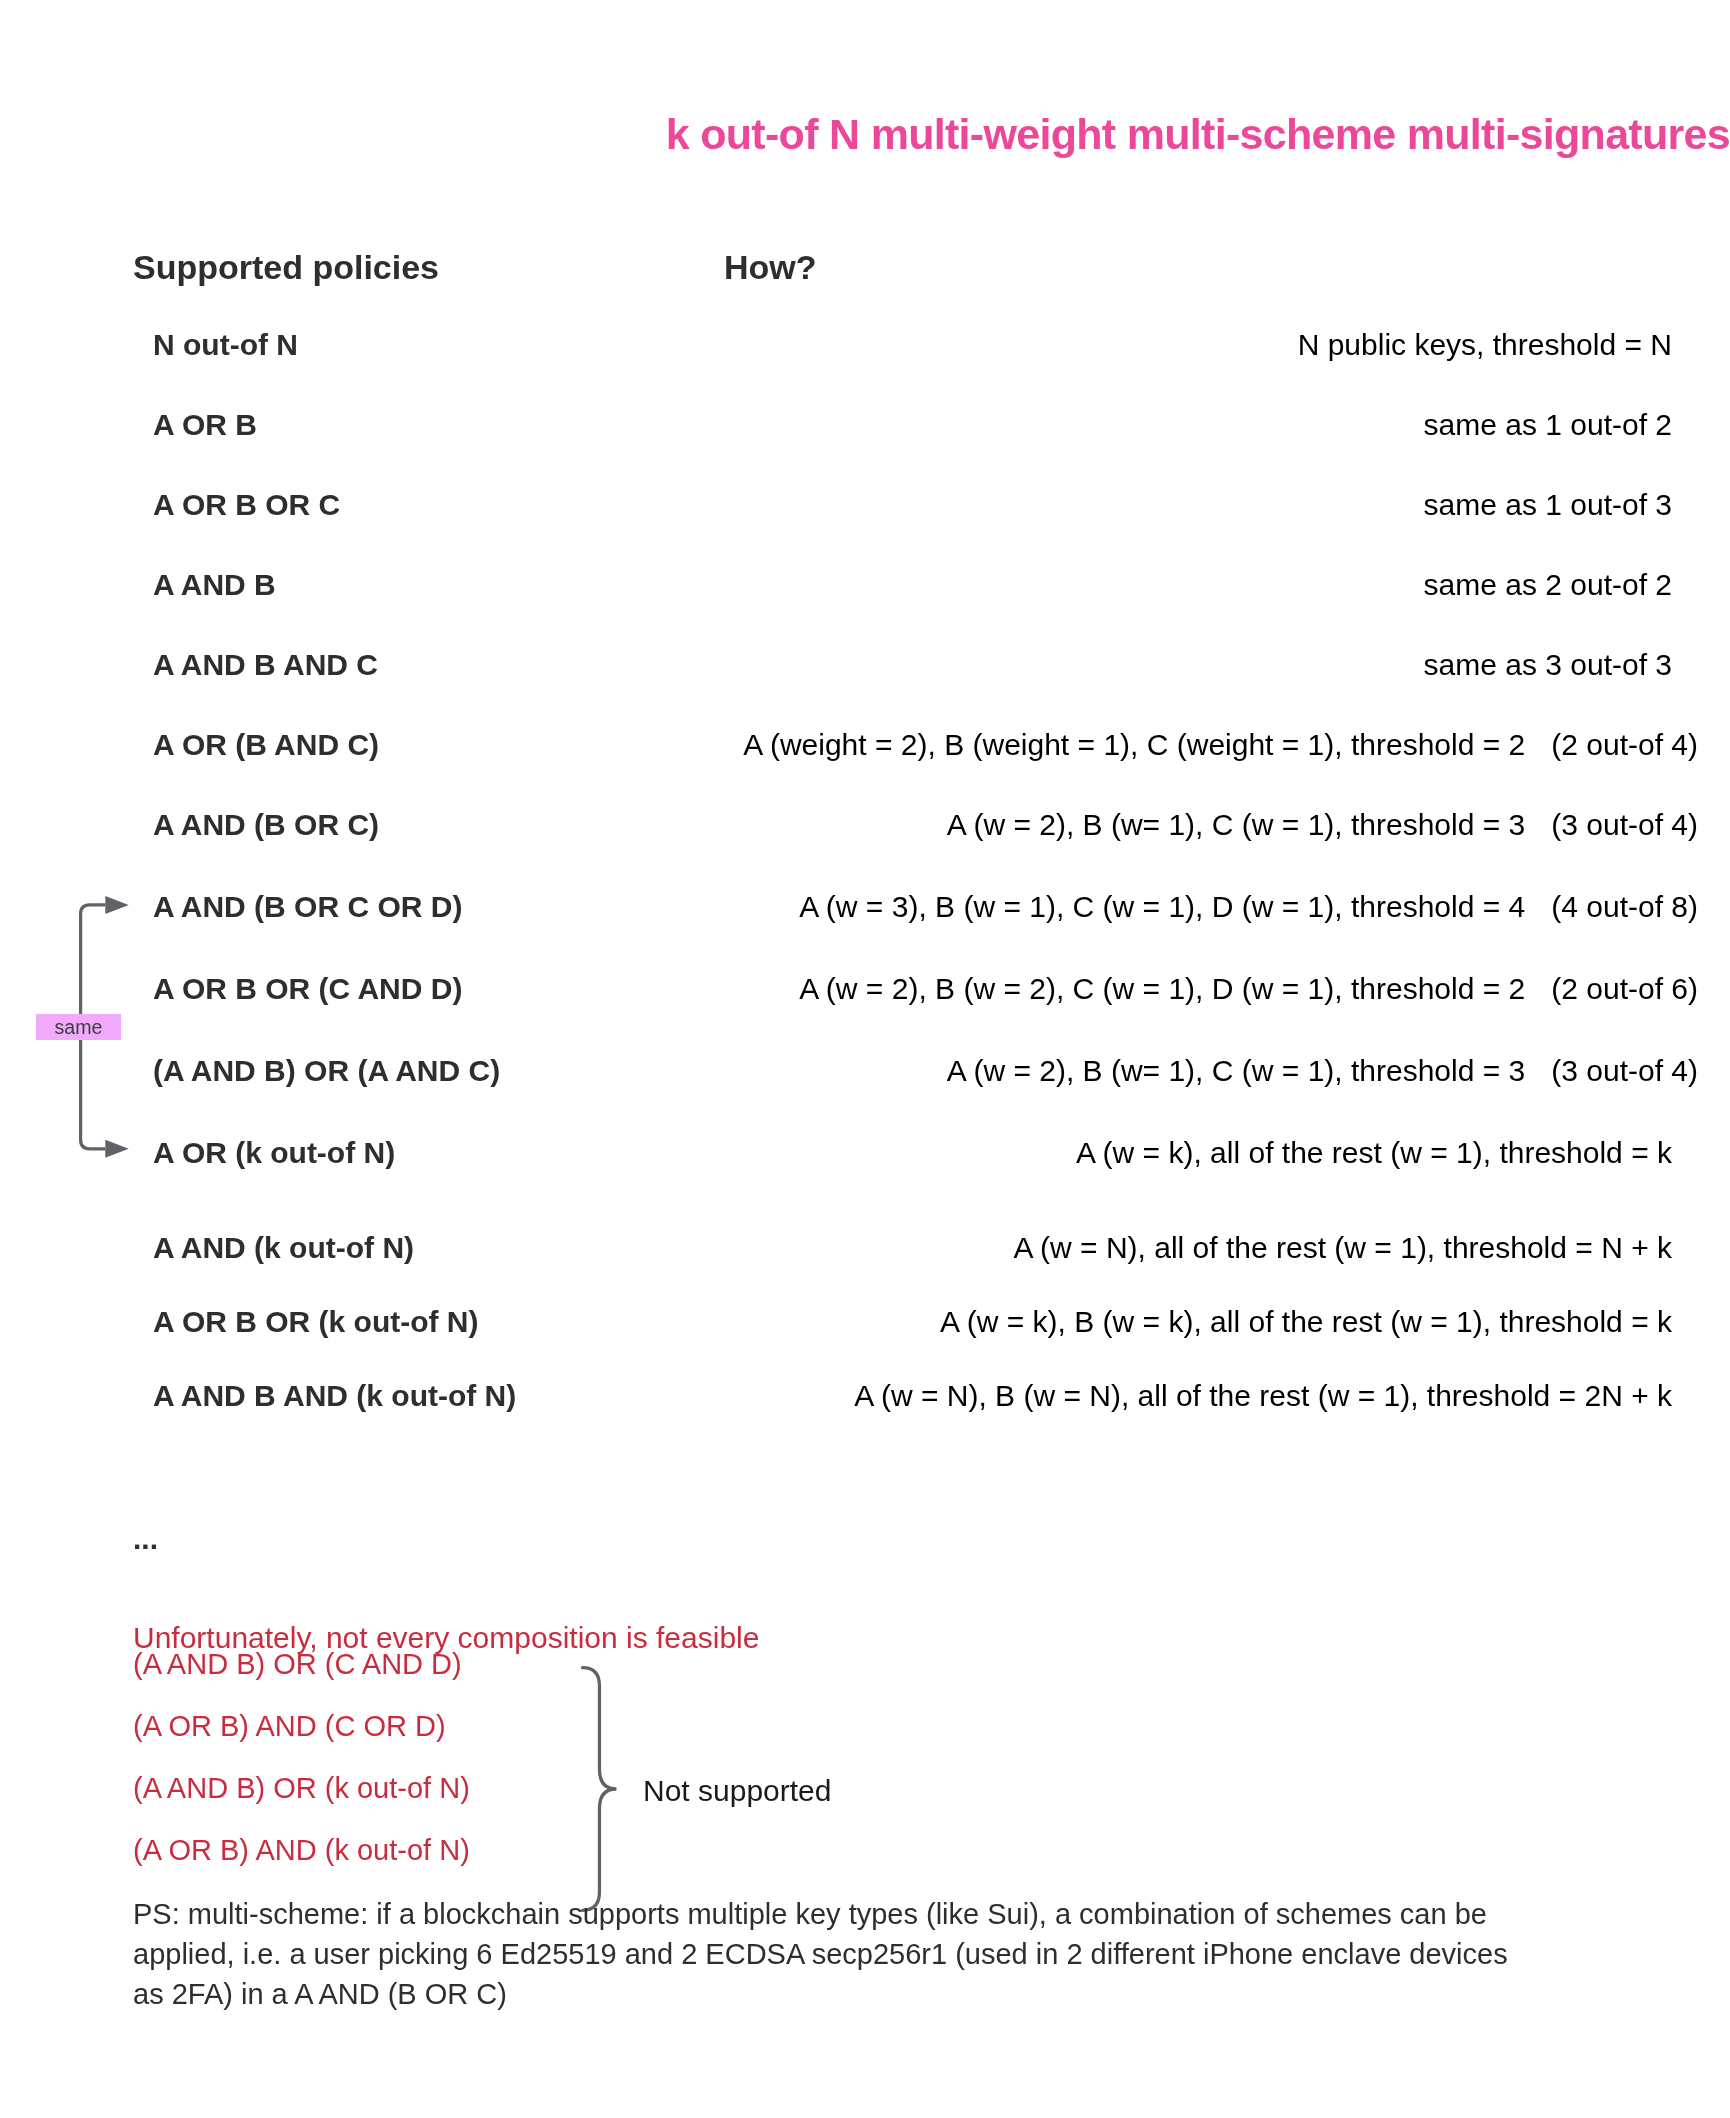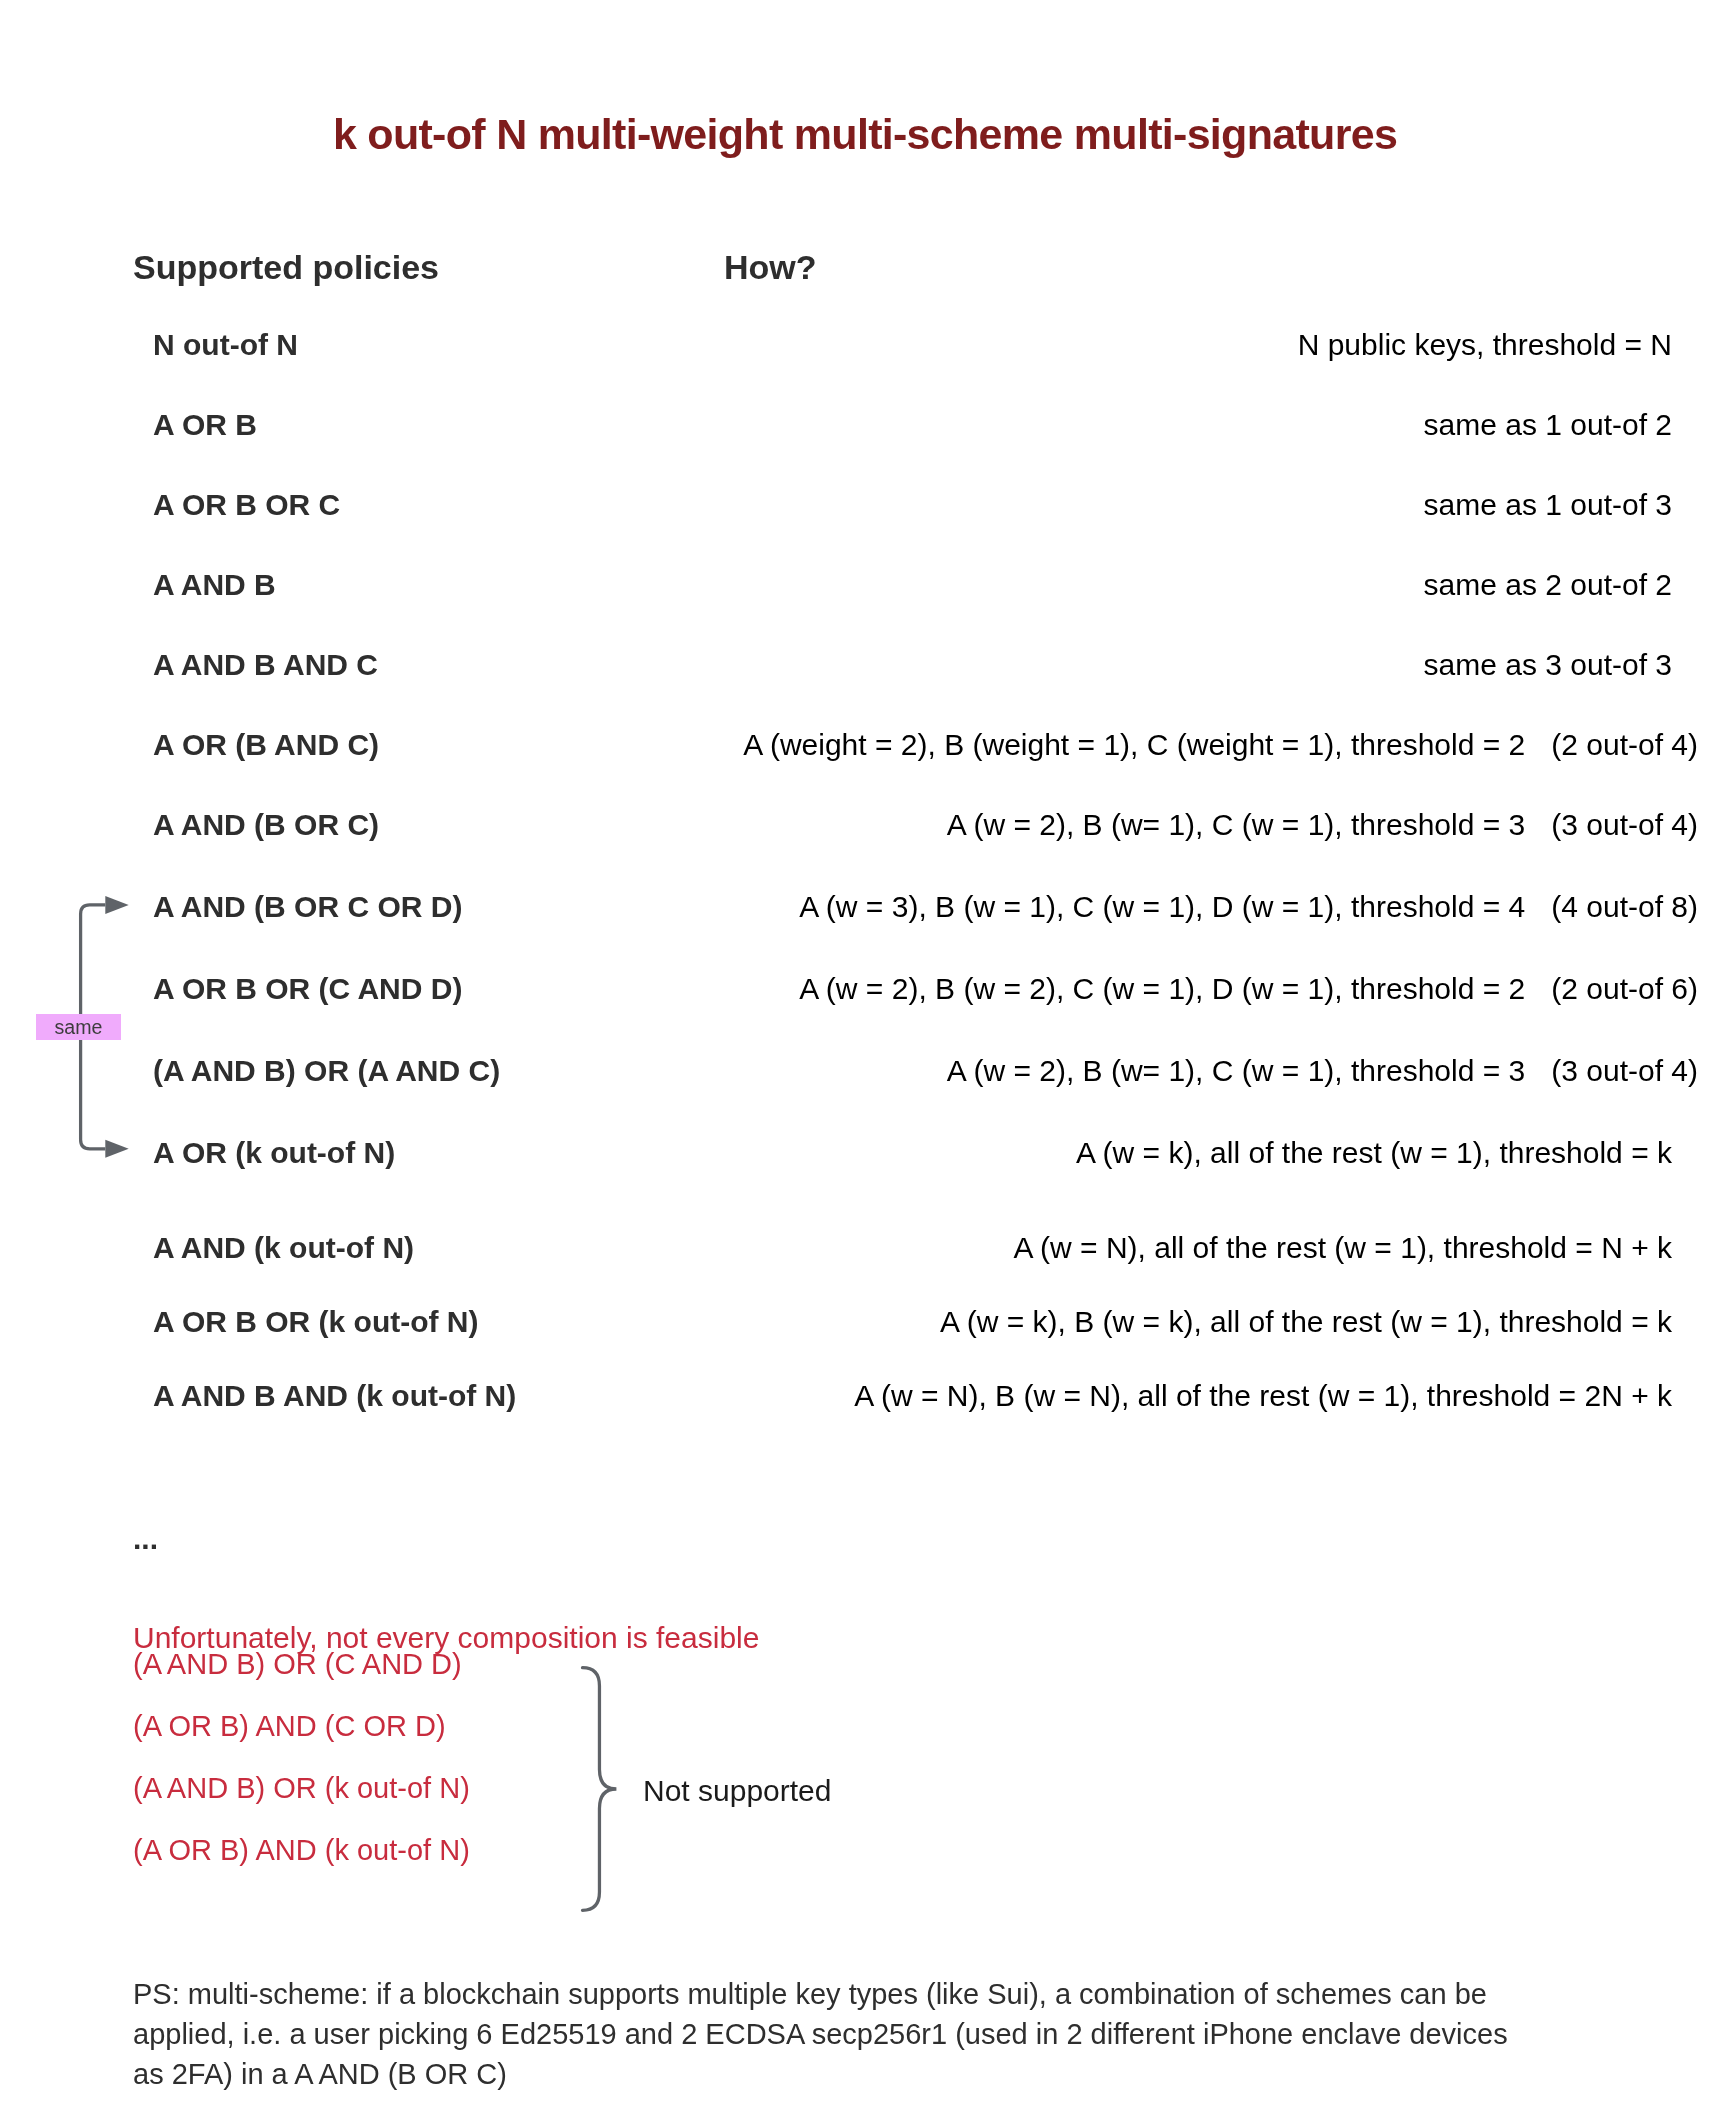--- a/index.html
+++ b/index.html
@@ -9,25 +9,25 @@
     height: 2119px;
     background: #ffffff;
     font-family: "Liberation Sans", "DejaVu Sans", sans-serif;
     color: #2e2e2e;
     overflow: hidden;
   }
   .slide-title {
     position: absolute;
     left: 0; right: 0;
     top: 110px;
-    text-align: center;
+    text-align: right;
     font-size: 43px;
     font-weight: bold;
     letter-spacing: -0.7px;
-    color: #7f1d1d;
+    color: #ec4899;
   }
   .col-header {
     position: absolute;
     top: 249px;
     font-size: 34px;
     font-weight: bold;
     line-height: 37px;
     color: #2e2e2e;
   }
   #header-policies { left: 133px; }
@@ -120,21 +120,21 @@
     position: absolute;
     left: 643px;
     top: 1774px;
     font-size: 30px;
     color: #1b1b1b;
   }
 
   .ps-note {
     position: absolute;
     left: 133px;
-    top: 1974px;
+    top: 1894px;
     width: 1541px;
     font-size: 29px;
     color: #2e2e2e;
   }
   .ps-line { line-height: 40px; white-space: nowrap; }
 </style>
 </head>
 <body>
 
 <div class="page">

